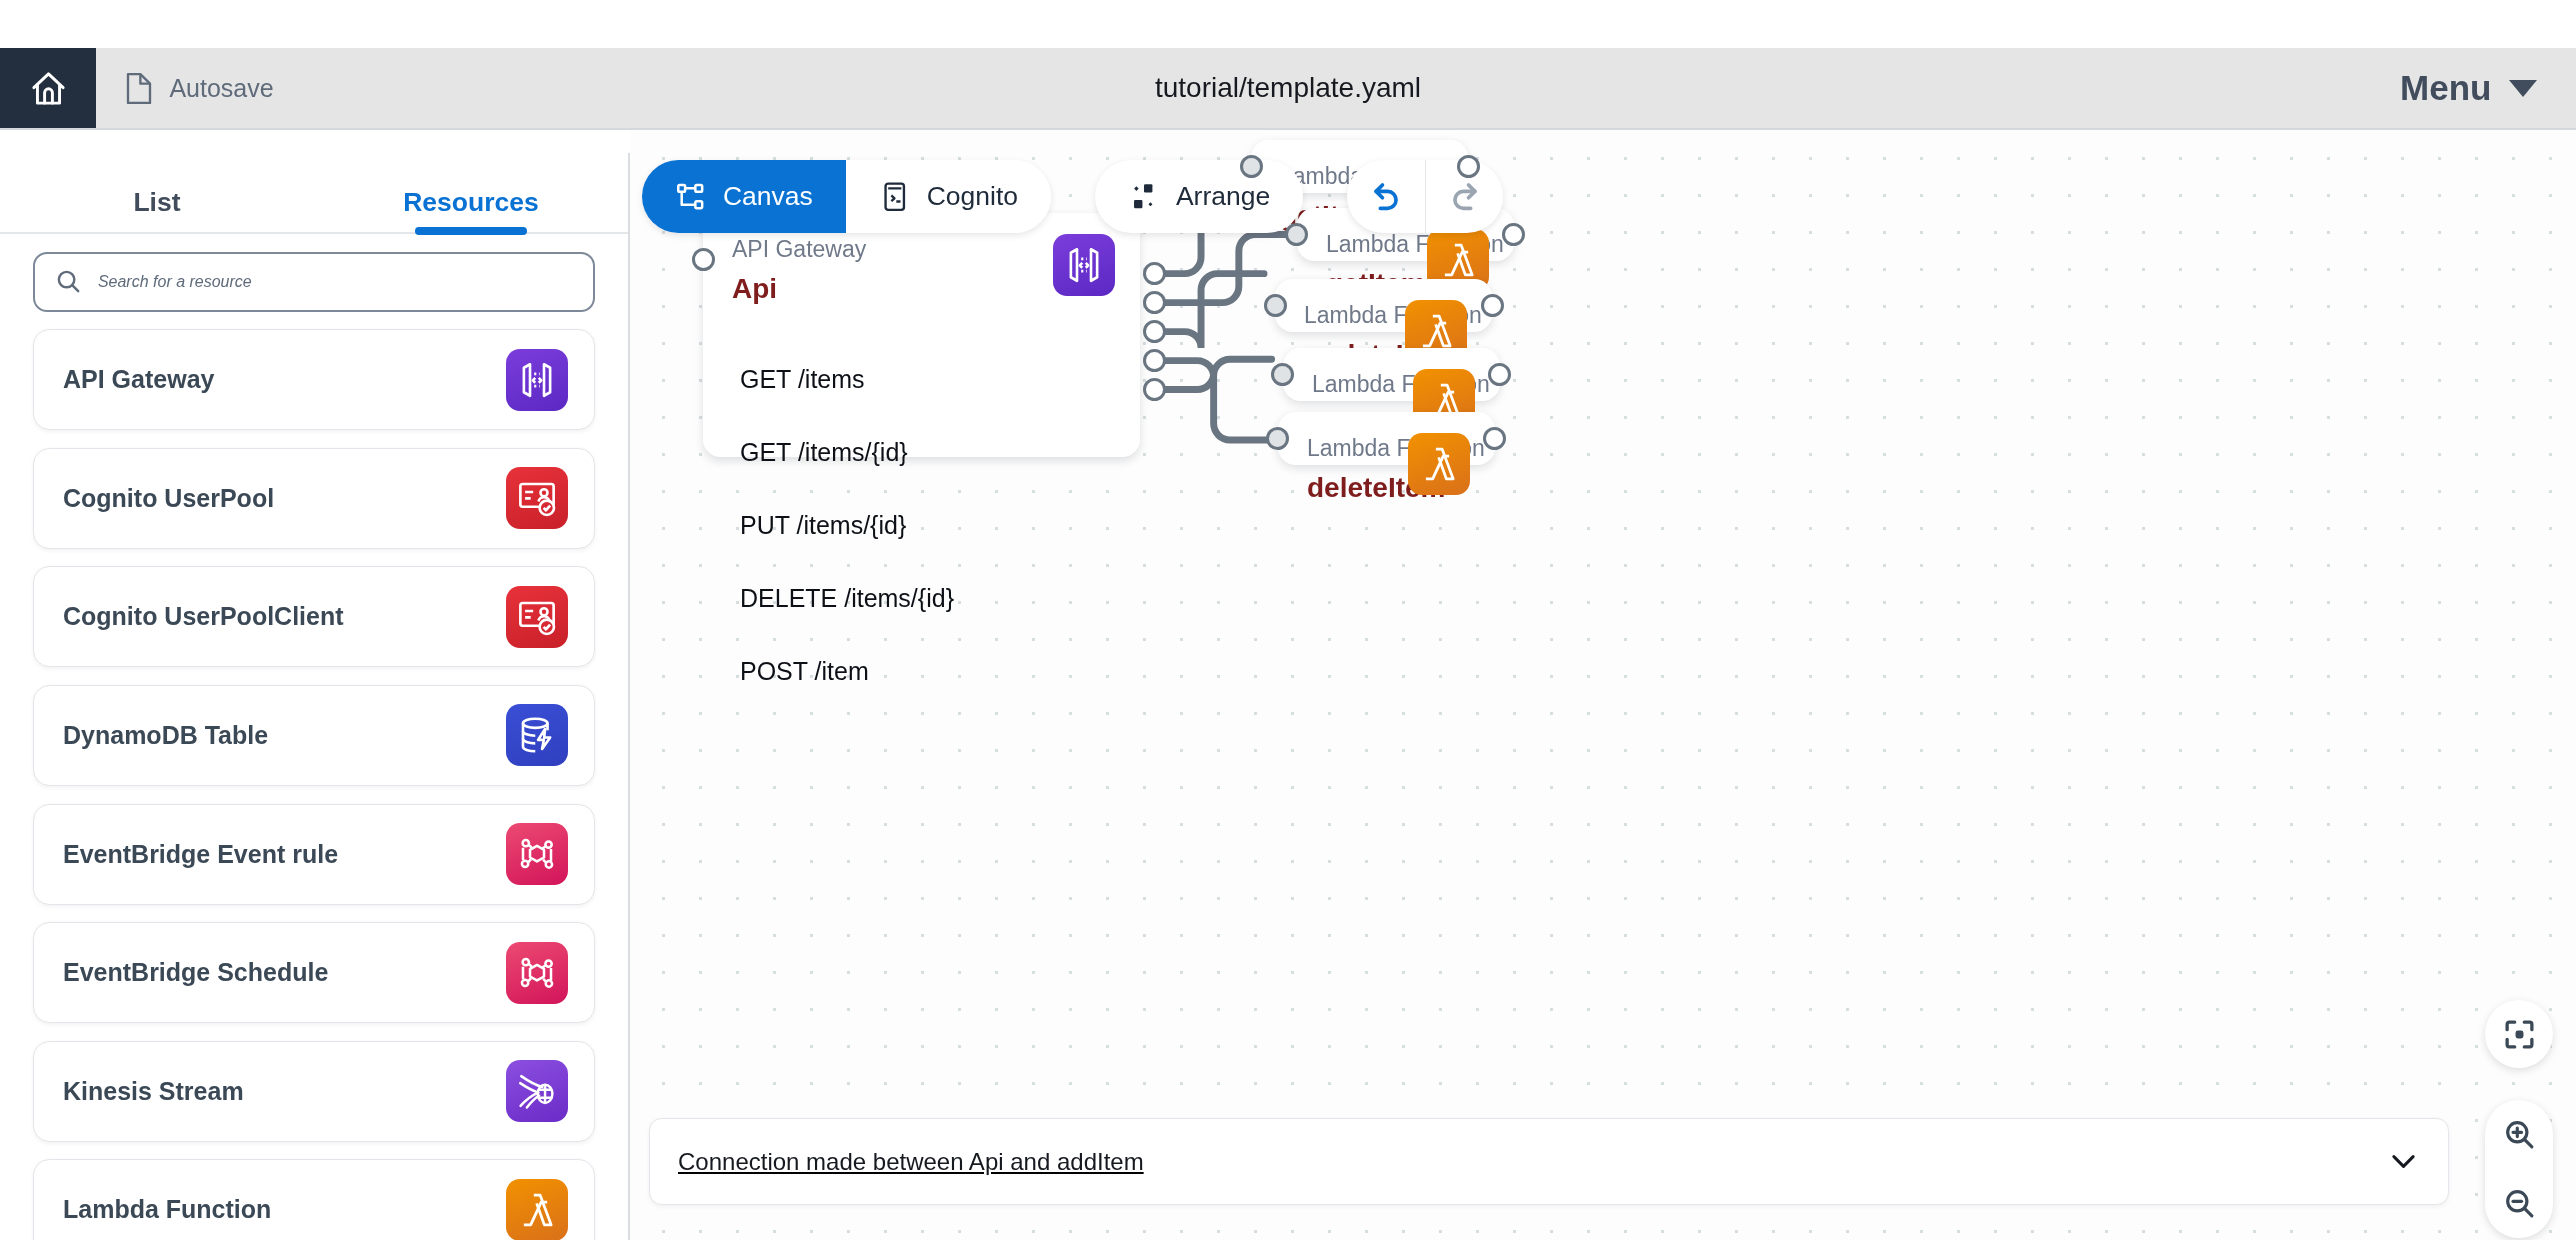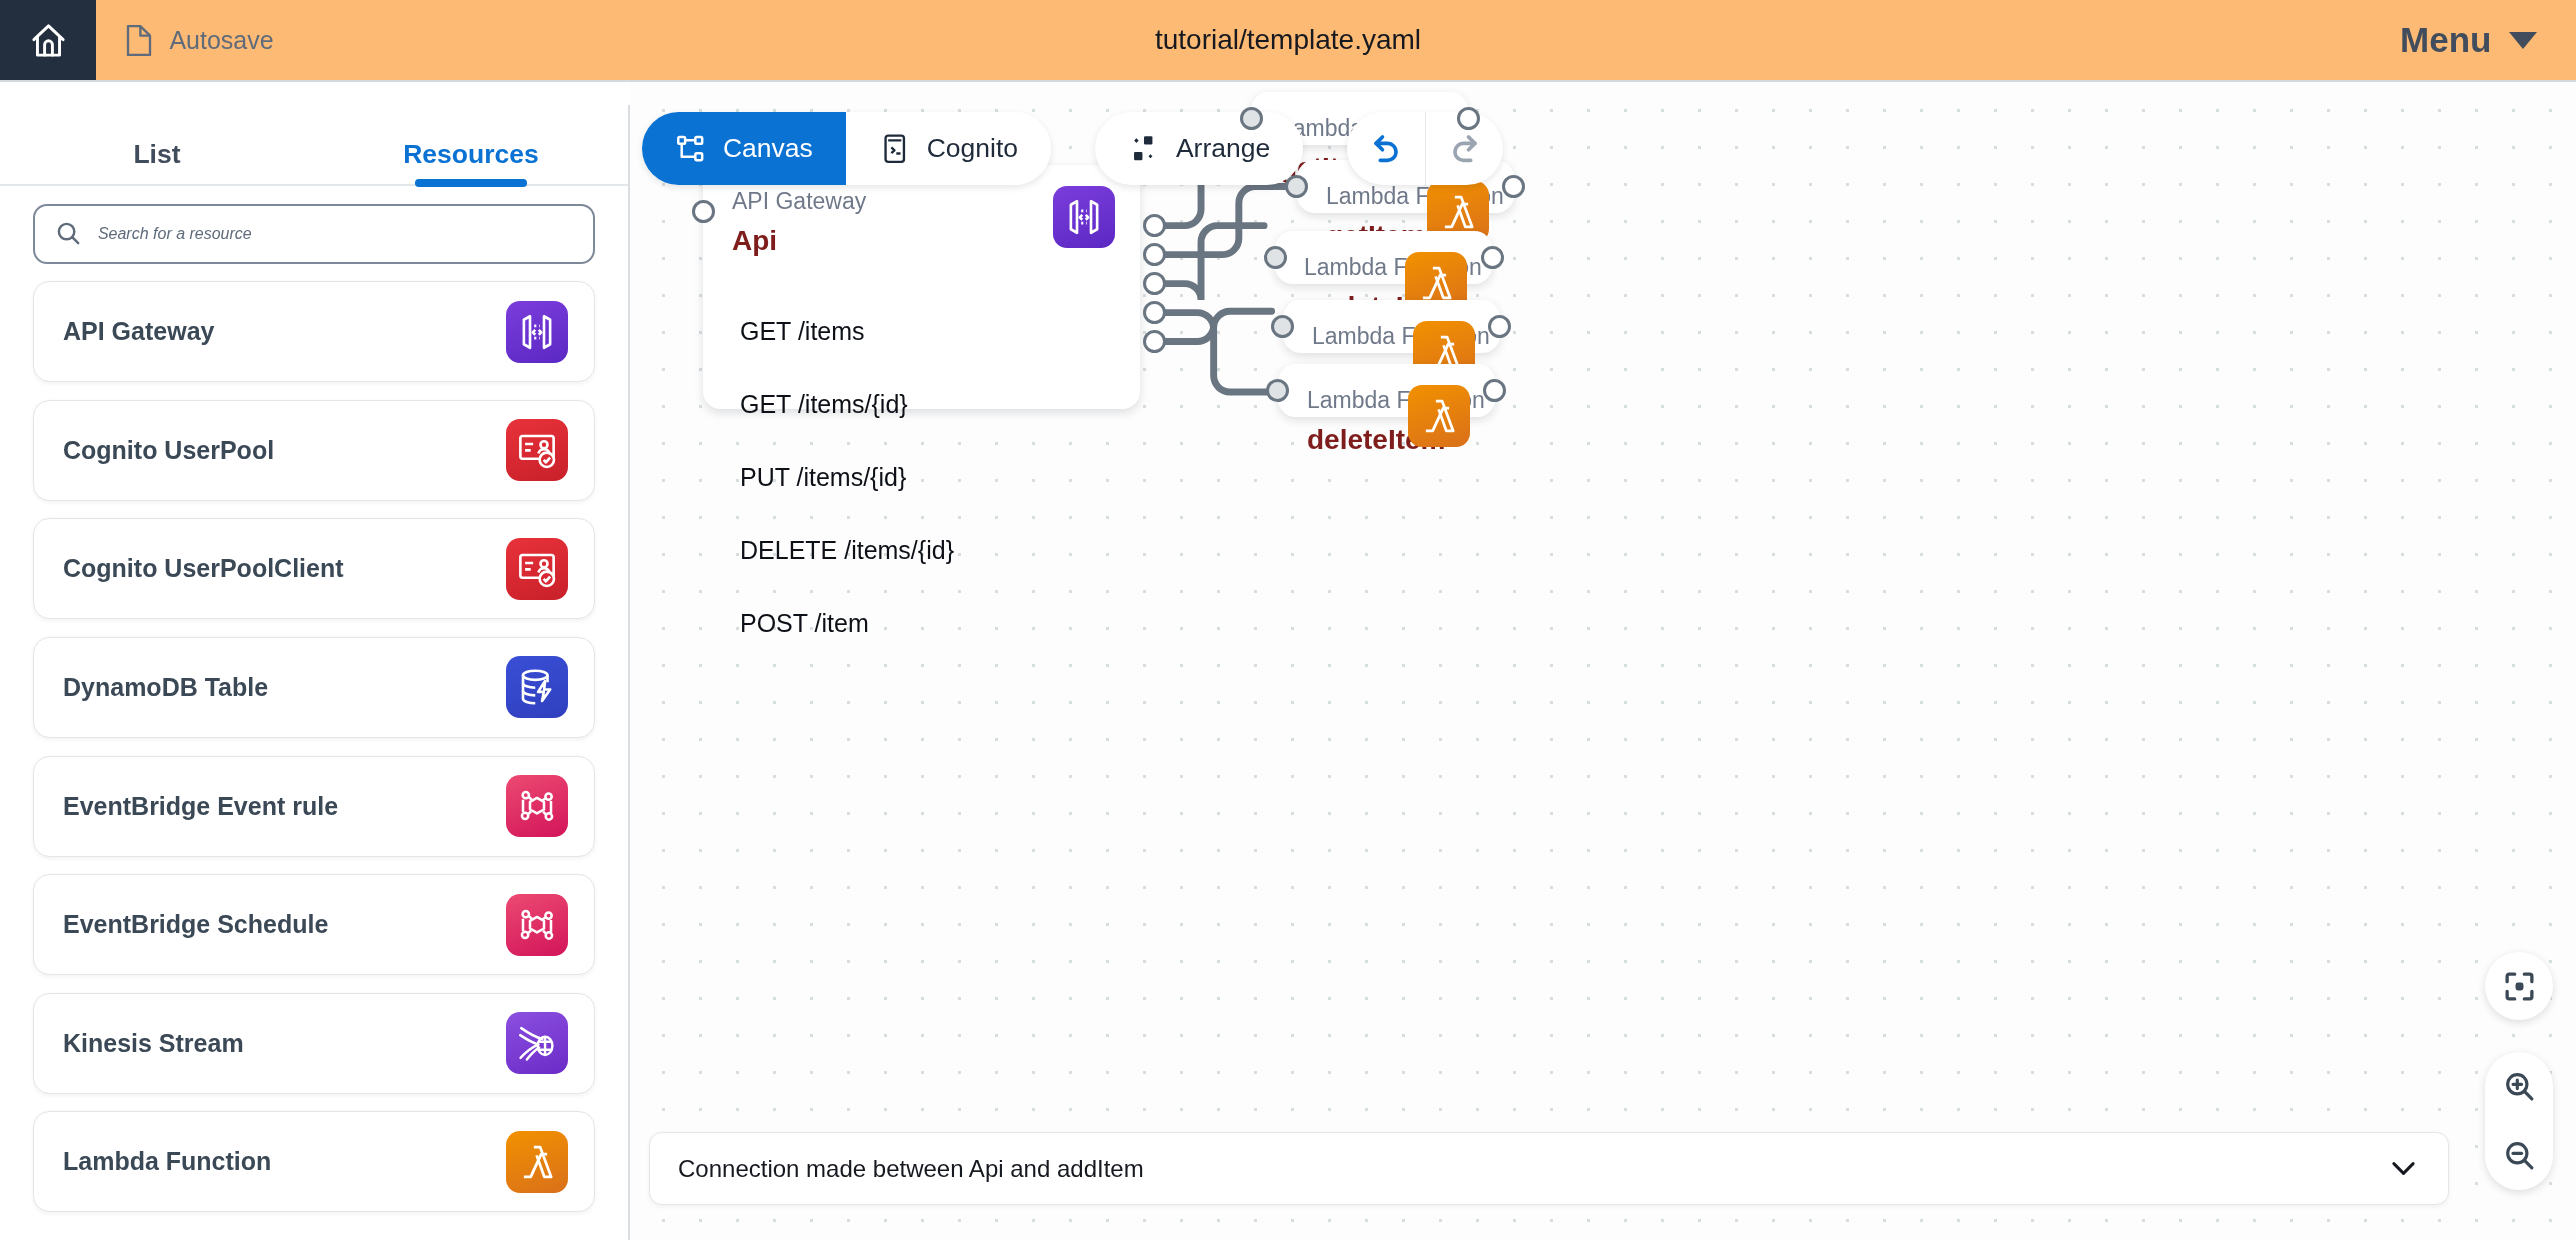--- a/index.html
+++ b/index.html
@@ -8,23 +8,24 @@
     font-family: "Liberation Sans", sans-serif;
     background: #ffffff;
     overflow: hidden;
   }
   .app { position: relative; width: 2576px; height: 1240px; display: flex; flex-direction: column; }
 
   
   .header {
     height: 82px; flex: 0 0 82px;
     display: flex; align-items: stretch;
-    background: #fdba74;
+    background: #e5e5e5;
     border-bottom: 2.5px solid #d5d9dd;
     position: relative;
+    margin-top: 48px;
   }
   .home-btn {
     width: 96px; flex: 0 0 96px;
     background: #232f3e;
     display: flex; align-items: center; justify-content: center;
   }
   .home-btn svg { width: 39px; height: 39px; }
   .autosave {
     display: flex; align-items: center; gap: 16.4px;
     padding-left: 29px;
@@ -194,25 +195,26 @@
     width: 68px; border-radius: 38px;
     background: #fff; box-shadow: 0 2.5px 8.8px rgba(0,0,0,0.13);
     display: flex; flex-direction: column; z-index: 7;
   }
   .zc-btn { height: 69px; display: flex; align-items: center; justify-content: center; }
   .zc-fit svg, .zc-btn svg { width: 33px; height: 33px; }
 
   
   .statusbar {
     position: absolute; left: 19px; right: 127px; bottom: 35px;
-    height: 73px; background: #fff;
+    height: 87px; background: #fff;
     border: 1.9px solid #e3e6ea; border-radius: 12.6px;
     display: flex; align-items: center; justify-content: space-between;
     padding: 0 28px 0 28px; z-index: 7;
     box-shadow: 0 1.3px 4.4px rgba(0,0,0,0.05);
+    text-decoration: underline;
   }
   .status-text { font-size: 24px; color: #16191f; }
   .chev { width: 33px; height: 33px; }
   svg { display: block; }
 </style>
 </head>
 <body>
 
 <div class="app">
 

